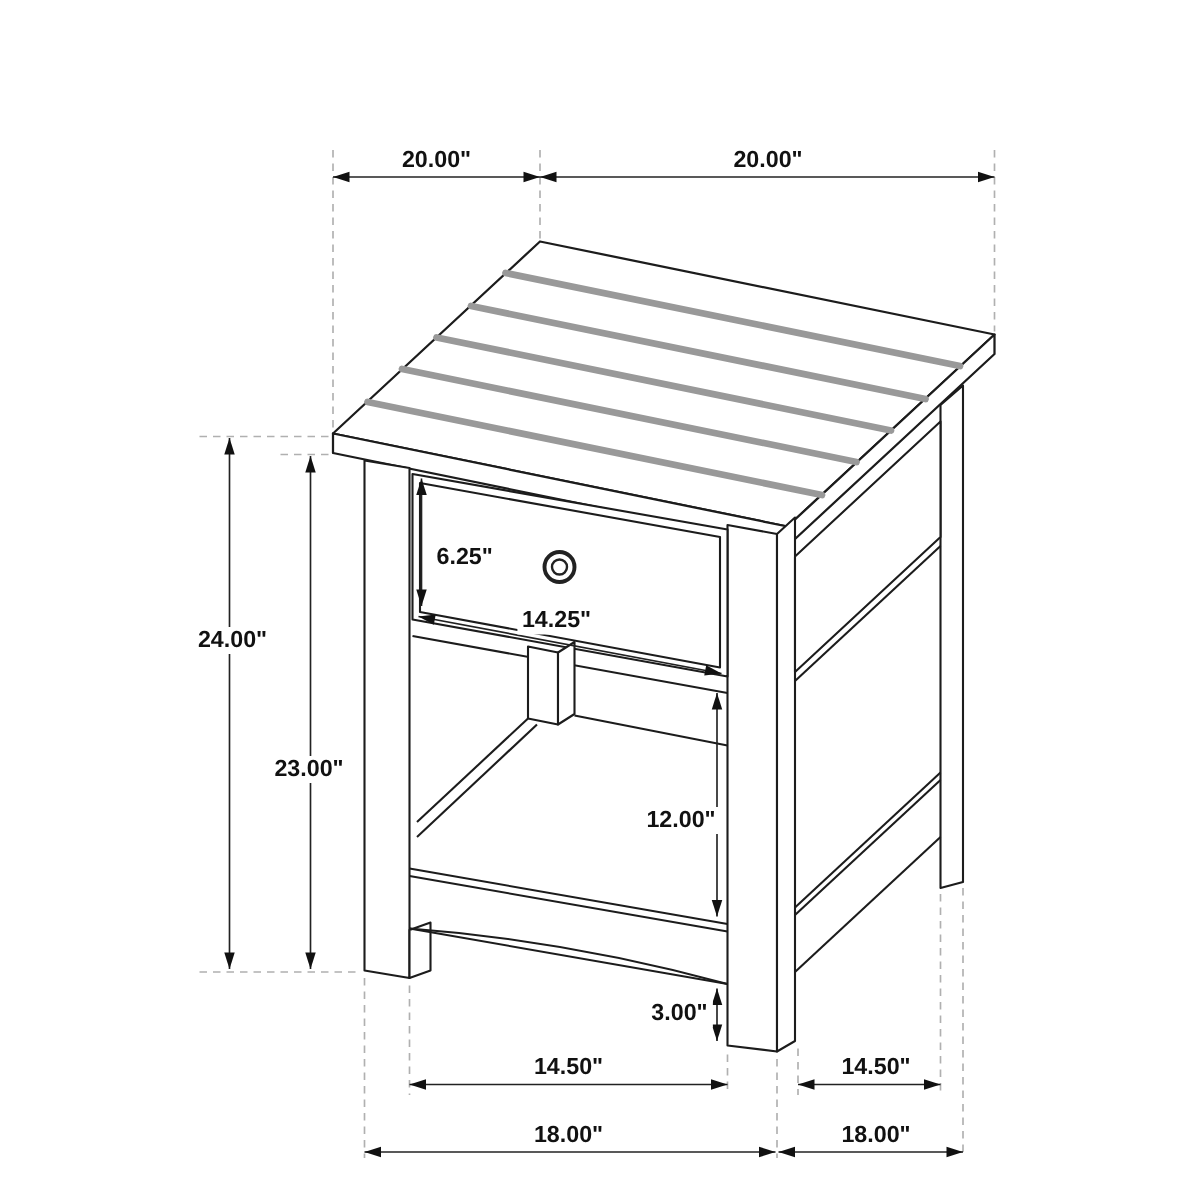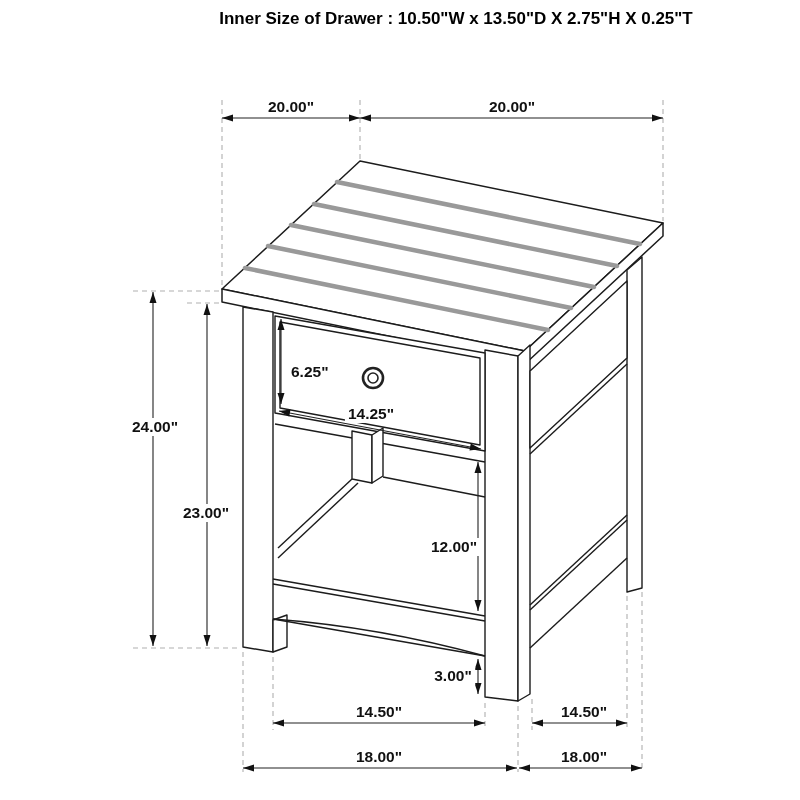--- a/index.html
+++ b/index.html
@@ -145,21 +145,20 @@
       <polygon points="627,723 616,719.5 616,726.5"></polygon>
 
       <polygon points="243,768 254,764.5 254,771.5"></polygon>
       <polygon points="517,768 506,764.5 506,771.5"></polygon>
 
       <polygon points="519,768 530,764.5 530,771.5"></polygon>
       <polygon points="642,768 631,764.5 631,771.5"></polygon>
     </g>
   </svg>
 
-  <div class="title">Inner Size of Drawer : 10.50"W x 13.50"D X 2.75"H X 0.25"T</div>
 
   <div class="dim-label" style="left:291px;top:107px;">20.00"</div>
   <div class="dim-label" style="left:512px;top:107px;">20.00"</div>
 
   <div class="dim-label" style="left:155px;top:427px;">24.00"</div>
   <div class="dim-label" style="left:206px;top:513px;">23.00"</div>
 
   <div class="dim-label left-anchor" style="left:288px;top:372px;">6.25"</div>
   <div class="dim-label" style="left:371px;top:414px;">14.25"</div>
 

